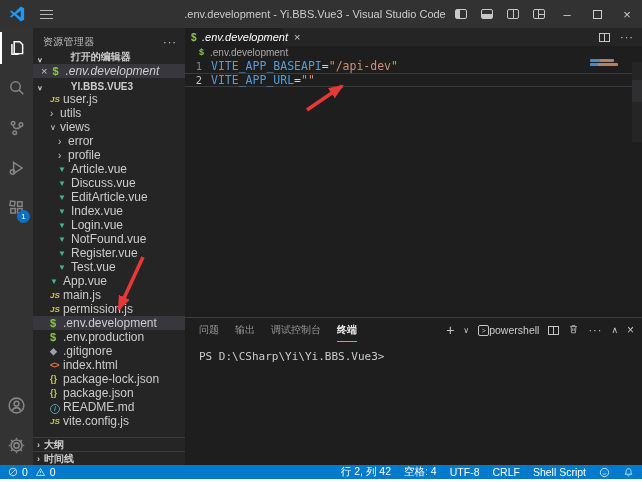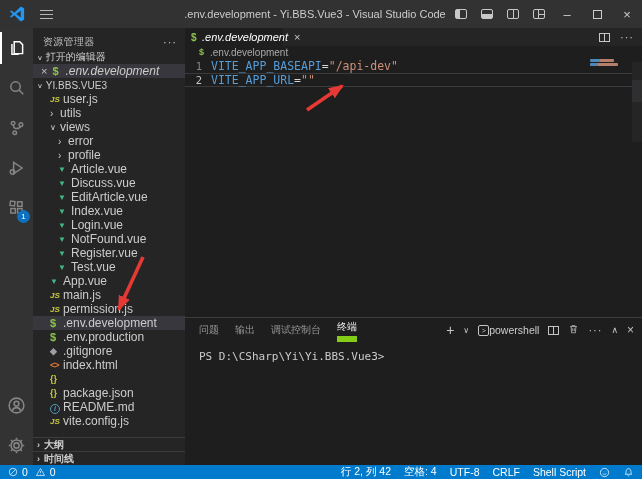--- a/index.html
+++ b/index.html
@@ -33,21 +33,21 @@
   .ab-item.active { color:#ffffff; }
   .ab-item.active::before { content:""; position:absolute; left:0; top:4px; bottom:4px; border-left:2px solid #ffffff; }
   .ab-item svg { stroke:currentColor; fill:none; stroke-width:1.3; }
   .badge { position:absolute; right:3px; bottom:5px; min-width:13px; height:13px; border-radius:50%; background:#0e70c0; color:#fff; font-size:8px; display:flex; align-items:center; justify-content:center; }
   .ab-spacer { flex:1; }
 
   
   .sidebar { width:152px; background:#252526; color:#cccccc; display:flex; flex-direction:column; flex:0 0 auto; font-size:12px; overflow:hidden; }
   .sb-header { height:16px; margin-top:6px; display:flex; align-items:center; padding:0 8px 0 10px; font-size:10px; color:#bbbbbb; letter-spacing:.3px; flex:0 0 auto; }
   .sb-header .more { margin-left:auto; color:#cccccc; font-size:11px; letter-spacing:1px; }
-  .sb-sec { height:14px; display:flex; align-items:center; font-size:10px; font-weight:normal; color:#cccccc; padding-left:4px; flex:0 0 auto; }
+  .sb-sec { height:14px; display:flex; align-items:flex-end; font-size:10px; font-weight:bold; color:#cccccc; padding-left:4px; flex:0 0 auto;gap:25px; }
   .sb-sec .chev { font-size:8px; margin-right:3px; color:#cccccc; transform:scaleY(.8); }
   .oe-row { height:14px; display:flex; align-items:center; background:#37373d; padding-left:8px; flex:0 0 auto; }
   .oe-close { color:#c5c5c5; font-size:11px; margin-right:5px; }
   .tree { flex:0 0 auto; }
   .trow { height:14px; display:flex; align-items:center; color:#cccccc; }
   .trow.ind1 { padding-left:17px; }
   .trow.ind2 { padding-left:25px; }
   .trow.sel { background:#37373d; }
   .tchev { width:10px; font-size:10px; color:#cccccc; flex:0 0 auto; }
   .tlabel { font-size:12px; white-space:nowrap; }
@@ -91,21 +91,21 @@
   .minimap-line { position:absolute; height:3px; border-radius:1px; }
   .mm1 { right:28px; top:1px; width:24px; background:linear-gradient(90deg,#569cd6 0 40%,#ce9178 40% 100%); opacity:.85; }
   .mm2 { right:24px; top:5px; width:28px; background:linear-gradient(90deg,#569cd6 0 30%,#ce9178 30% 100%); opacity:.85; }
   .mm-edge { position:absolute; right:0; top:4px; width:10px; height:80px; background:#252526; }
   .mm-edge::before { content:""; position:absolute; left:0; right:0; top:18px; height:22px; background:#2f2f31; }
 
   
   .panel { height:148px; border-top:1px solid #3c3c3c; display:flex; flex-direction:column; flex:0 0 auto; background:#1e1e1e; }
   .panel-header { height:24px; display:flex; align-items:center; padding:0 8px 0 14px; flex:0 0 auto; }
   .ptab { font-size:10px; color:#969696; margin-right:16px; height:24px; display:flex; align-items:center; }
-  .ptab.active { color:#e7e7e7; border-bottom:6px solid #84cc16; }
+  .ptab.active { color:#e7e7e7; border-bottom:1px solid #84cc16;font-weight:bold; }
   .panel-actions { margin-left:auto; display:flex; align-items:center; color:#c5c5c5; gap:9px; font-size:11px; }
   .pa-add { font-size:14px; line-height:1; }
   .pa-chev { font-size:8px; }
   .shellpick { display:flex; align-items:center; gap:0; }
   .term-icon { width:11px; height:11px; border:1px solid #c5c5c5; border-radius:2px; font-size:7px; display:flex; align-items:center; justify-content:center; color:#c5c5c5; }
   .shell-name { font-size:10.5px; color:#cccccc; }
   .pa-split { width:11px; height:9px; border:1px solid #c5c5c5; position:relative; }
   .pa-split::before { content:""; position:absolute; left:4px; top:0; bottom:0; border-left:1px solid #c5c5c5; }
   .pa-trash svg { stroke:#c5c5c5; fill:none; stroke-width:1.1; }
   .pa-more { letter-spacing:1px; }
@@ -306,20 +306,21 @@
         <div class="trow ind1">
             <span class="fi git">◆</span>
             <span class="tlabel">.gitignore</span>
           </div>
         <div class="trow ind1">
             <span class="fi html">&lt;&gt;</span>
             <span class="tlabel">index.html</span>
           </div>
         <div class="trow ind1">
             <span class="fi json">{}</span>
+            <span class="tlabel">package-lock.json</span>
           </div>
         <div class="trow ind1">
             <span class="fi json">{}</span>
             <span class="tlabel">package.json</span>
           </div>
         <div class="trow ind1">
             <span class="fi md"><span class="circ">i</span></span>
             <span class="tlabel">README.md</span>
           </div>
         <div class="trow ind1">

